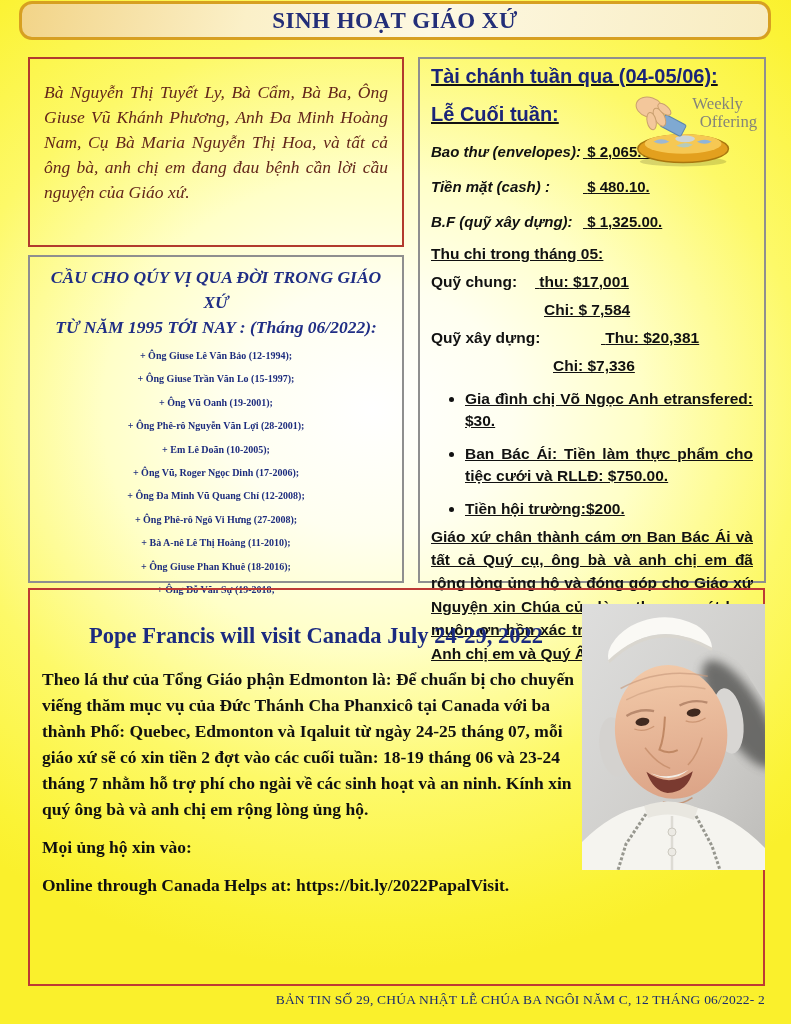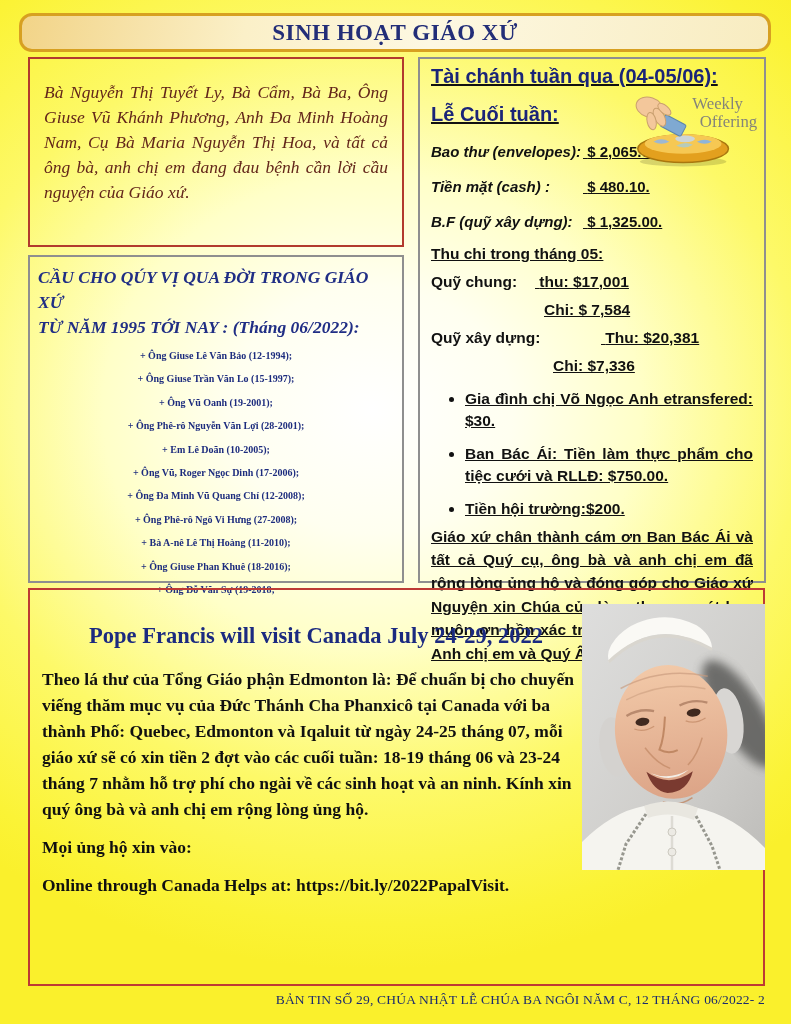--- a/index.html
+++ b/index.html
@@ -7,21 +7,21 @@
     position:relative;
     width:791px;height:1024px;
     overflow:hidden;
     font-family:"Liberation Serif", serif;
     background:
       radial-gradient(ellipse 640px 560px at 47% 40%,
         #ffffff 0%, #fffff0 22%, #ffffc8 42%, #fdf968 68%, #fbf336 92%, #faf02c 100%);
   }
   
   .title-bar{
-    position:absolute;left:19px;top:13px;width:752px;height:39px;
+    position:absolute;left:19px;top:1px;width:752px;height:39px;
     box-sizing:border-box;
     border:3px solid #d7a021;border-radius:13px;
     background:linear-gradient(100deg,#f2d488 0%,#fbf0c8 30%,#fdf8e2 55%,#f8ecc0 100%);
     display:flex;align-items:center;justify-content:center;
   }
   .title-bar h1{
     margin:0;font-size:23px;font-weight:bold;color:#232e78;letter-spacing:.5px;
   }
   
   .box{position:absolute;box-sizing:border-box;background:transparent;}
@@ -30,21 +30,21 @@
   .box-sick .ttl{
     text-align:center;color:#c41e1e;font-weight:bold;font-size:17.5px;line-height:23px;margin:2px 0 0 0;
   }
   .box-sick .body{
     margin-top:16px;color:#63261a;font-style:italic;font-size:17.5px;line-height:25px;
     text-align:justify;
   }
   
   .box-deceased{left:28px;top:255px;width:376px;height:328px;border:2px solid #8f8f8f;padding:6px 8px 0 8px;}
   .box-deceased .ttl{
-    text-align:left;color:#202e85;font-weight:bold;font-style:italic;font-size:17.5px;line-height:25px;margin:2px 0 4px 0;
+    text-align:center;color:#202e85;font-weight:bold;font-style:italic;font-size:17.5px;line-height:25px;margin:2px 0 4px 0;
   }
   .names div{
     text-align:center;color:#1d2c7e;font-weight:bold;font-size:10px;line-height:23.4px;
   }
   
   .box-finance{
     left:418px;top:57px;width:348px;height:526px;border:2px solid #8f8f8f;
     padding:4px 11px 0 11px;
     font-family:"Liberation Sans", sans-serif;color:#111;text-decoration:underline;
   }

